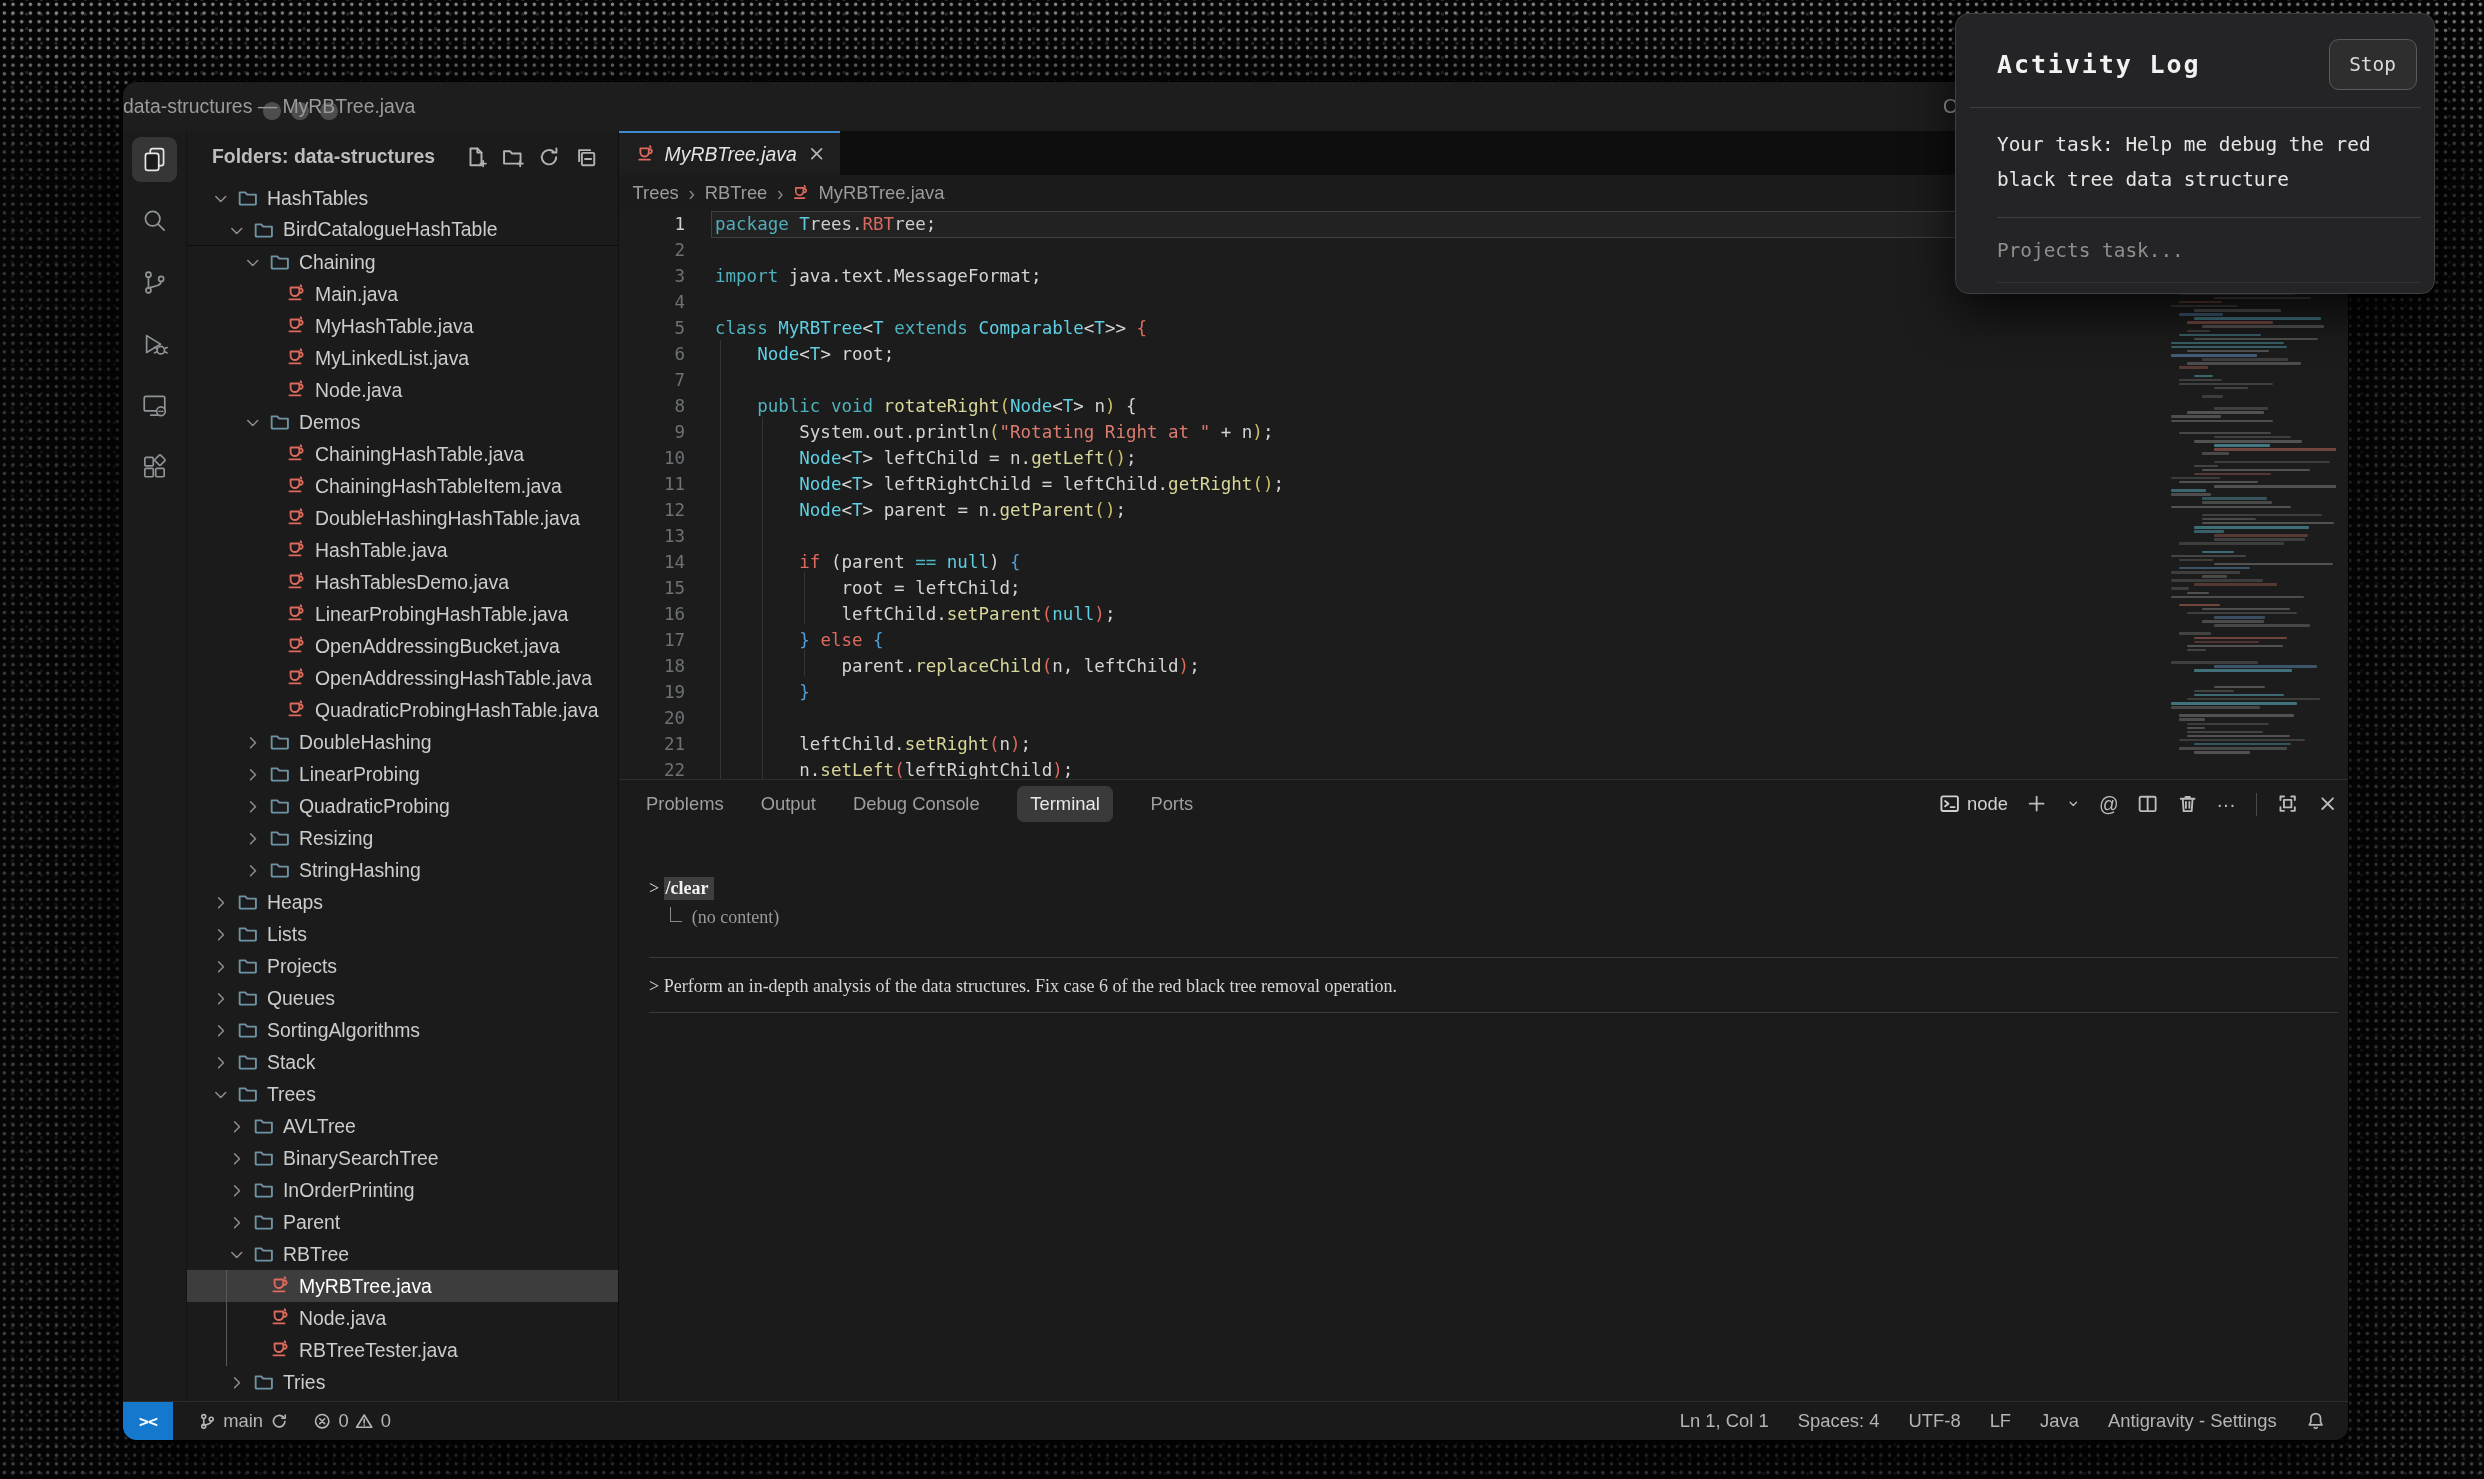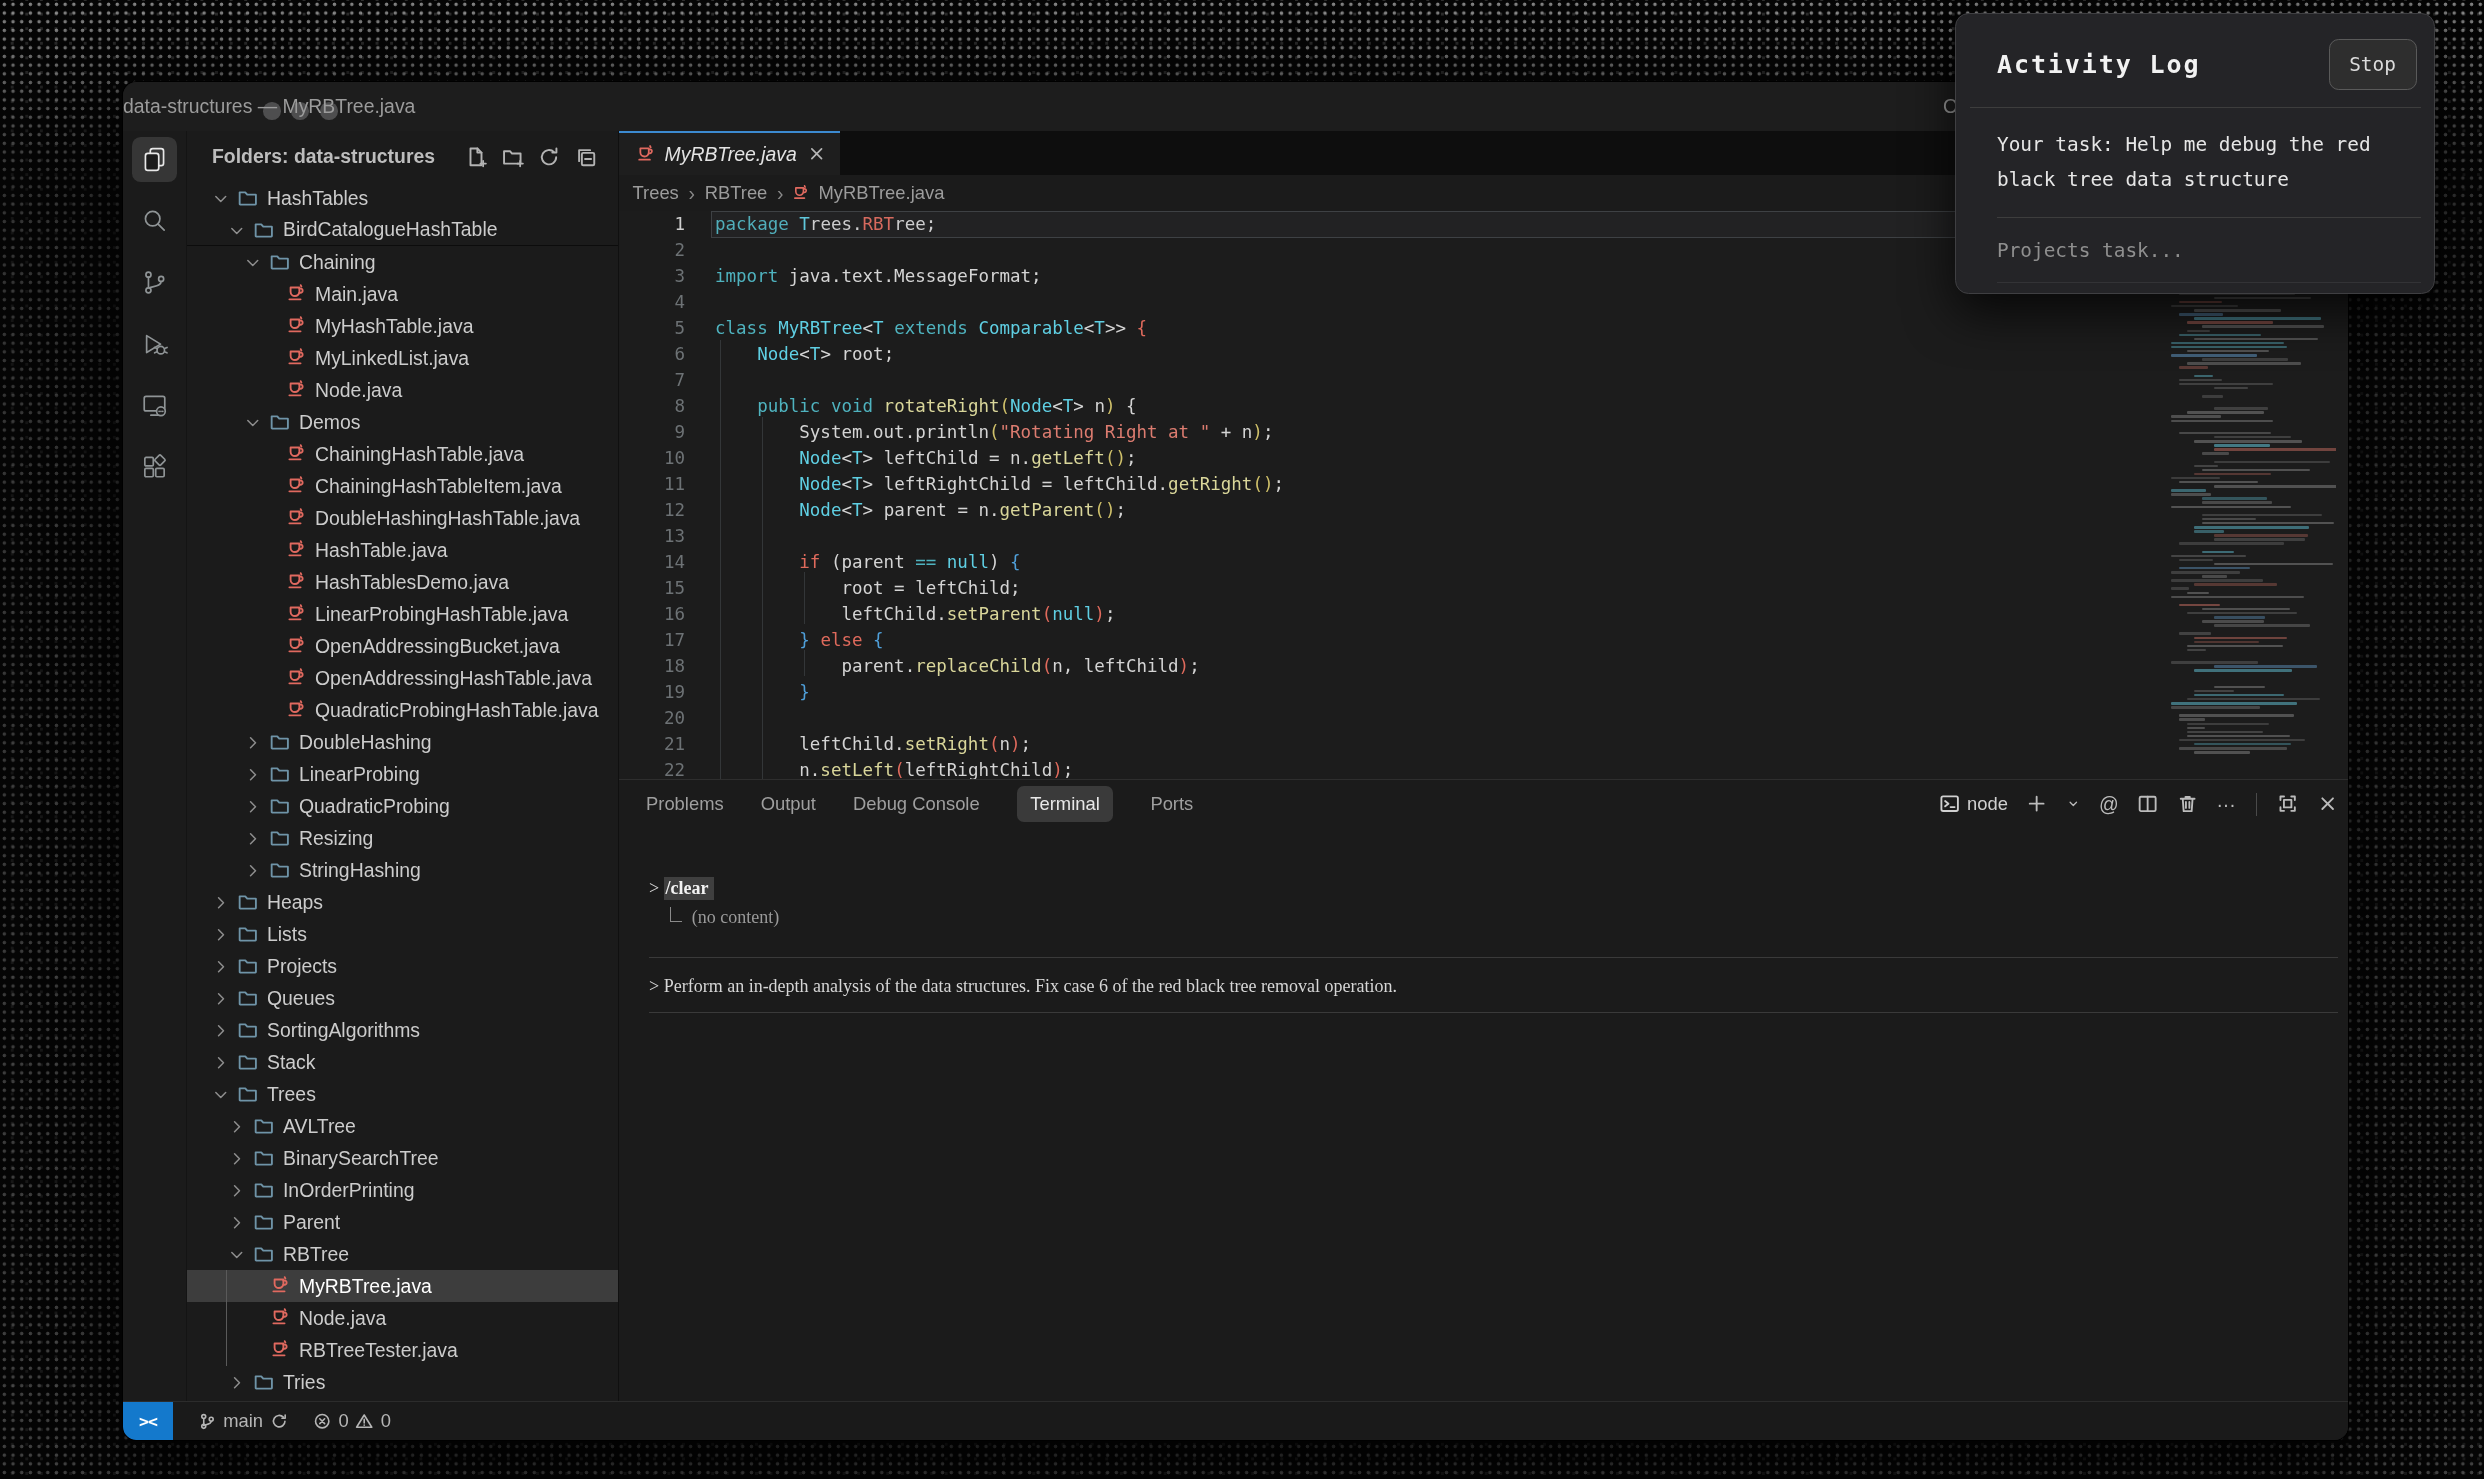--- a/index.html
+++ b/index.html
@@ -1025,20 +1025,34 @@
           </span>
         <span>0</span>
         <span class="ic">
             <svg viewBox="0 0 16 16" fill="none" stroke="currentColor" stroke-width="1.4" stroke-linecap="round" stroke-linejoin="round">
               <path d="M8 2.6L14.6 13.3H1.4z"></path>
               <path d="M8 6.4v3.1M8 11.4v.1"></path>
             </svg>
           </span>
         <span>0</span>
       </div>
+      <div class="sb-right" id="sb-right">
+        <span class="sbr">Ln 1, Col 1</span>
+          <span class="sbr">Spaces: 4</span>
+          <span class="sbr">UTF-8</span>
+          <span class="sbr">LF</span>
+          <span class="sbr">Java</span>
+          <span class="sbr">Antigravity - Settings</span>
+          <span class="ic">
+            <svg viewBox="0 0 16 16" fill="none" stroke="currentColor" stroke-width="1.4" stroke-linecap="round" stroke-linejoin="round">
+              <path d="M8 2.1a4 4 0 0 1 4 4v3.1l1.3 2.2H2.7L4 9.2V6.1a4 4 0 0 1 4-4z"></path>
+              <path d="M6.8 13.6a1.3 1.3 0 0 0 2.4 0"></path>
+            </svg>
+          </span>
+      </div>
     </div>
 
   </div>
 
   <div id="alog">
     <div class="al-head">
       <span class="al-title">Activity Log</span>
       <span class="al-stop">Stop</span>
     </div>
     <div class="al-div1"></div>

